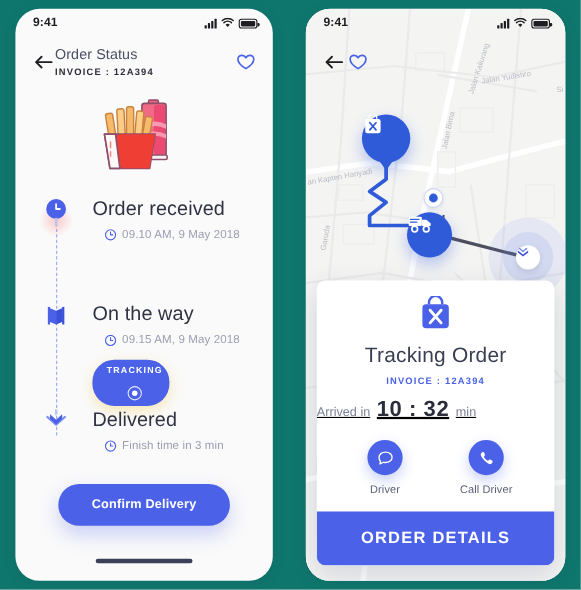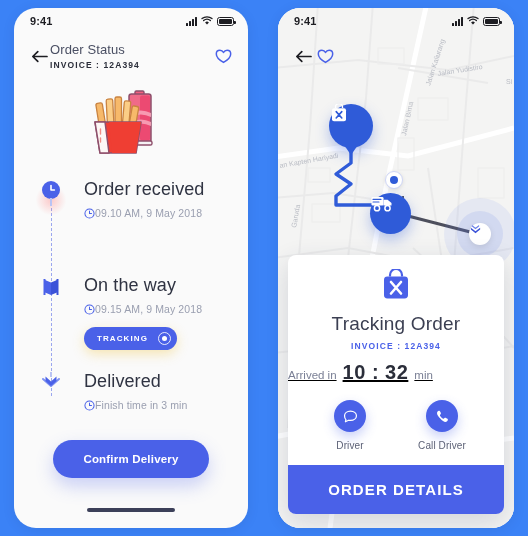--- a/index.html
+++ b/index.html
@@ -2,21 +2,21 @@
 <html><head>
 <meta charset="utf-8">
 <style>
   * { margin:0; padding:0; box-sizing:border-box; }
   html,body{ width:528px; height:536px; overflow:hidden; }
   body{
     font-family:"Liberation Sans", sans-serif;
     background:#ececec;
     -webkit-font-smoothing:antialiased;
   }
-  .stage{ position:relative; width:528px; height:536px; background:#3b82f6; }
+  .stage{ position:relative; width:528px; height:536px; background:#0f766e; }
 
   
   .phone{
     position:absolute; top:8px; height:520px;
     border-radius:22px; overflow:hidden;
     background:#fafafa;
   }
   .phone-left{ left:14px; width:234px; box-shadow:0 2px 14px rgba(0,0,0,.07); }
   .phone-right{ left:278px; width:236px; box-shadow:0 2px 14px rgba(0,0,0,.07); }
 
@@ -71,35 +71,36 @@
     width:0; border-left:1.5px dashed #9aa6ef;
   }
   .tl-row{ position:relative; display:flex; min-height:96px; padding-left:22px; }
   .tl-row:last-child{ min-height:48px; }
   .tl-mark{
     position:relative; width:30px; flex:0 0 30px;
     display:flex; justify-content:center; padding-top:2px; z-index:4;
   }
   .tl-body{ padding-left:18px; padding-top:1px; }
   .tl-title{ font-size:18px; color:#2f3342; letter-spacing:.1px; }
-  .tl-meta{ display:flex; align-items:center; margin-top:7px; }
+  .tl-meta{ display:flex; align-items:center; gap:5px; margin-top:7px;margin-left:11px; }
   .tl-meta span{ font-size:10.5px; color:#9a9fb0; letter-spacing:.1px; }
 
   .glow-red{
     position:absolute; left:50%; top:6px; transform:translateX(-50%);
     width:32px; height:32px; border-radius:50%;
     background:radial-gradient(circle, rgba(255,90,90,.30) 0%, rgba(255,90,90,0) 68%);
     z-index:-1;
   }
 
   .badge-tracking{
     display:inline-flex; align-items:center; gap:10px;
     margin-top:12px; padding:5px 6px 5px 13px;
     background:#4a61e8; border-radius:20px; cursor:pointer;
     box-shadow:0 4px 12px rgba(240,200,80,.42);
+    flex-direction:column;
   }
   .badge-tracking .bt-label{
     font-size:8px; font-weight:700; color:#fff; letter-spacing:1.1px;
   }
   .badge-tracking .bt-dot{
     width:13px; height:13px; border-radius:50%;
     border:1.5px solid rgba(255,255,255,.85);
     display:flex; align-items:center; justify-content:center;
   }
   .badge-tracking .bt-dot i{ width:5px; height:5px; border-radius:50%; background:#fff; display:block; }

